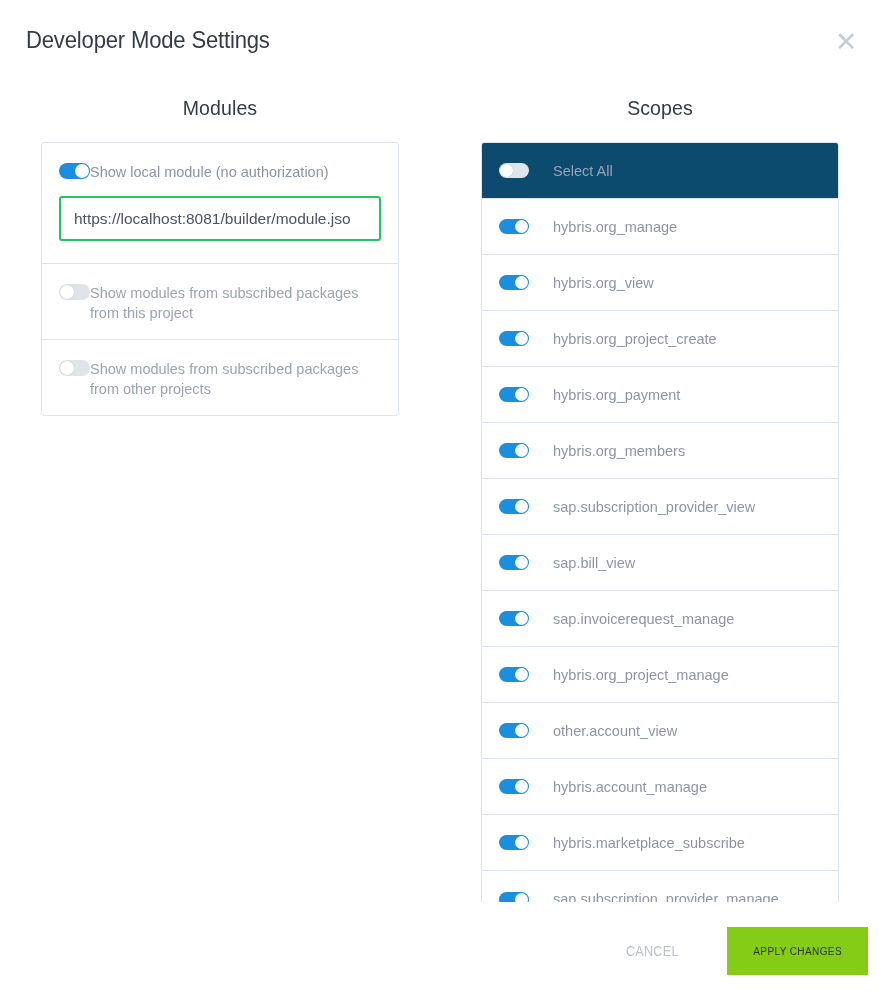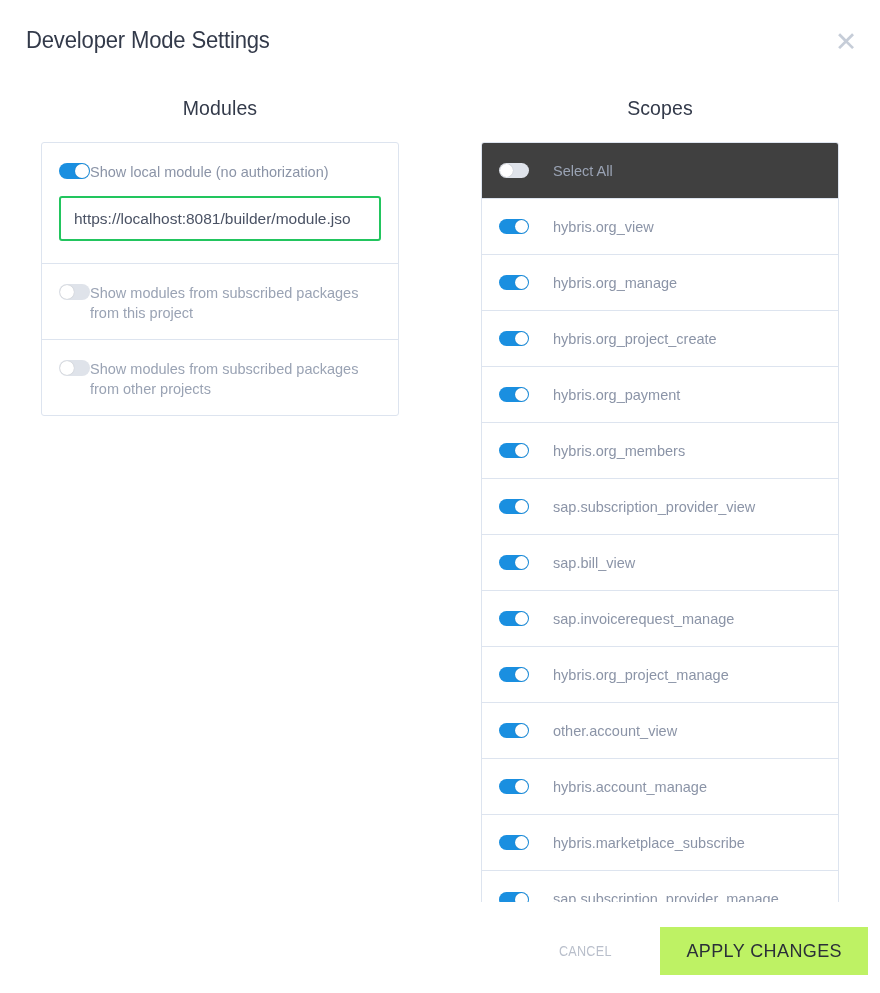--- a/index.html
+++ b/index.html
@@ -107,21 +107,21 @@
   
   .scope-row {
     display: flex;
     align-items: center;
     gap: 24px;
     height: 56px;
     padding: 0 17px;
     border-bottom: 1px solid #dde4ef;
   }
   .scope-row:last-child { border-bottom: none; }
-  .scope-row.select-all { background: #404040; gap: 24px; }
+  .scope-row.select-all { background: #0c4a6e; gap: 24px; }
   .scope-label {
     font-size: 14.5px;
     color: #8b94a7;
     white-space: nowrap;
   }
   .scope-row.select-all .scope-label { color: #9aa3b4; }
 
   
   .toggle {
     position: relative;
@@ -165,24 +165,24 @@
     border: none;
     color: #b9bfcb;
     font-size: 14px;
     letter-spacing: 0.3px;
     padding: 12px 24px;
     cursor: pointer;
     font-family: "Liberation Sans Narrow", "Liberation Sans", sans-serif;
     transform: scaleX(0.9);
   }
   .btn-apply {
-    background: #bef264;
+    background: #84cc16;
     border: none;
     color: #2b2f38;
-    font-size: 18px;
+    font-size: 10px;
     letter-spacing: 0.4px;
     padding: 0 26px;
     height: 48px;
     cursor: pointer;
     font-family: "Liberation Sans Narrow", "Liberation Sans", sans-serif;
     margin-left: 6px;
   }
 
   .scopes-clip {
     max-height: 760px;
@@ -228,25 +228,25 @@
     <div class="column">
       <div class="col-head">Scopes</div>
       <div class="scopes-clip">
         <div class="panel" id="scopes-panel">
             <div class="scope-row select-all">
               <div class="toggle"></div>
               <div class="scope-label">Select All</div>
             </div>
             <div class="scope-row">
               <div class="toggle on"></div>
+              <div class="scope-label">hybris.org_manage</div>
+            </div>
+            <div class="scope-row">
+              <div class="toggle on"></div>
               <div class="scope-label">hybris.org_view</div>
-            </div>
-            <div class="scope-row">
-              <div class="toggle on"></div>
-              <div class="scope-label">hybris.org_manage</div>
             </div>
             <div class="scope-row">
               <div class="toggle on"></div>
               <div class="scope-label">hybris.org_project_create</div>
             </div>
             <div class="scope-row">
               <div class="toggle on"></div>
               <div class="scope-label">hybris.org_payment</div>
             </div>
             <div class="scope-row">

